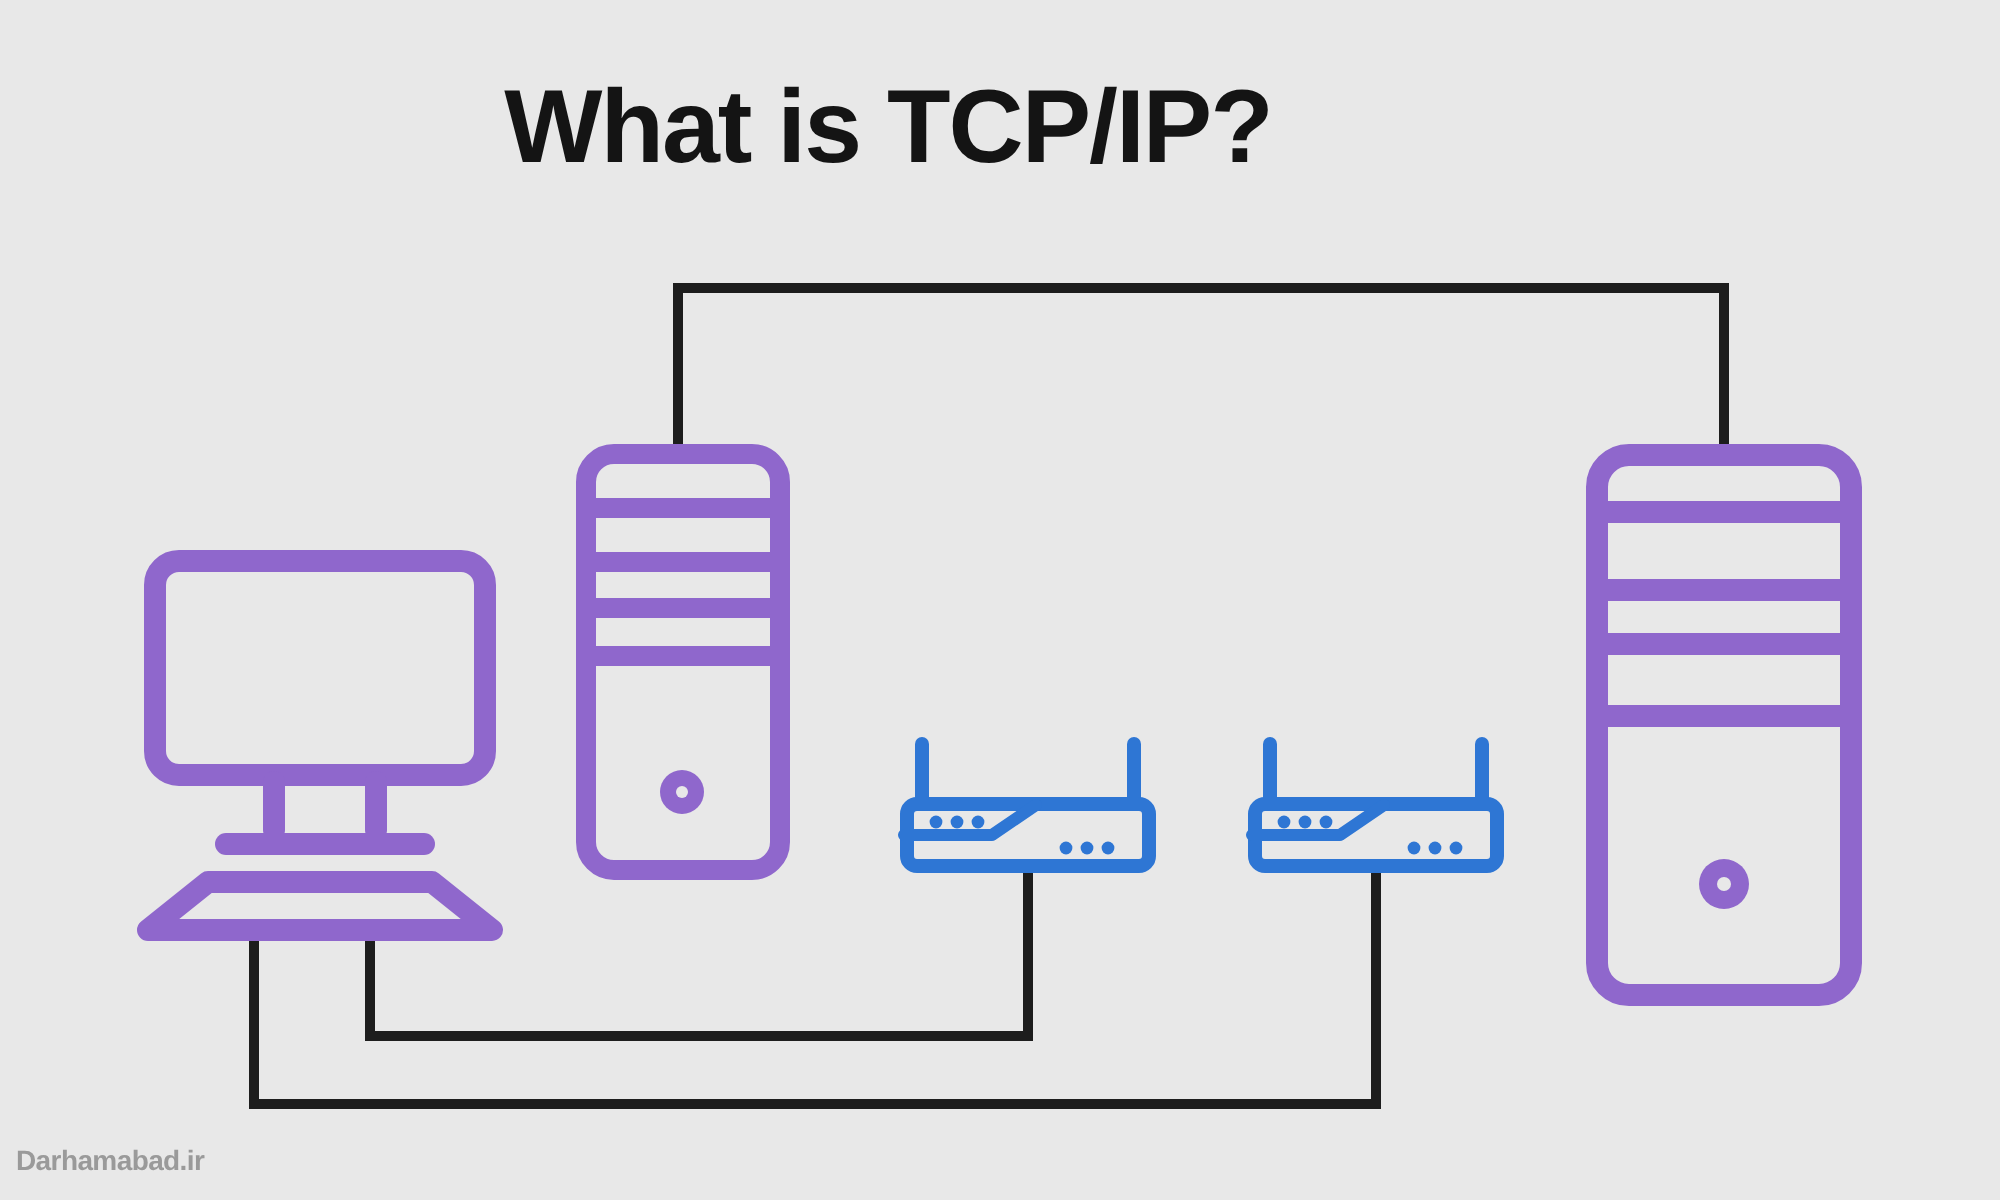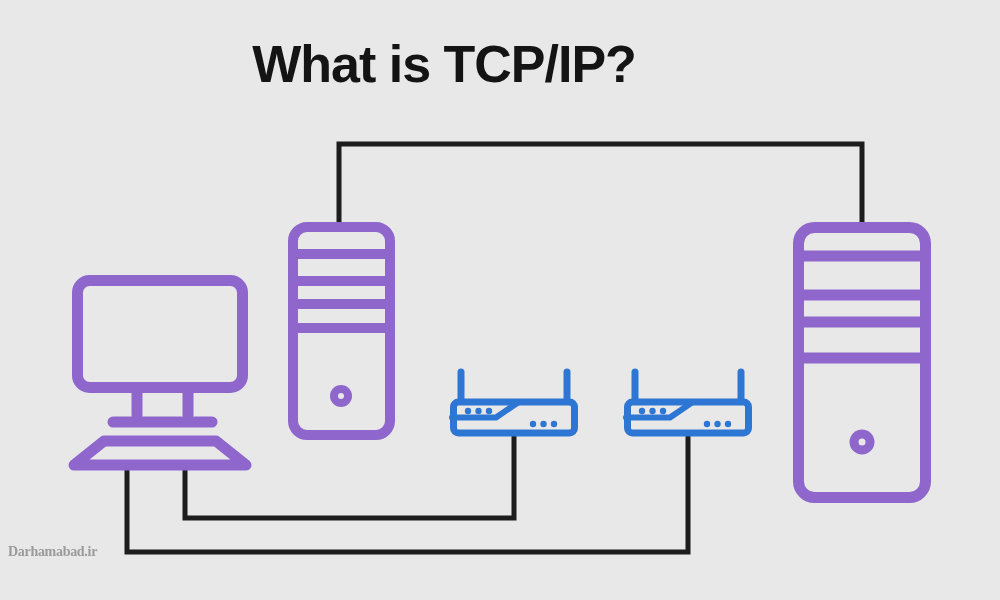--- a/index.html
+++ b/index.html
@@ -11,24 +11,23 @@
   }
   .canvas { position: relative; width: 888px; height: 600px; }
   .title {
     position: absolute; top: 34px; left: 0; width: 100%;
     margin: 0; text-align: center;
     font-size: 52px; font-weight: 800; letter-spacing: -1px;
     color: var(--title_text, #141414);
   }
   .diagram-svg { position: absolute; left: 0; top: 0; }
   .watermark {
-    position: absolute; left: 8px; top: 544px;
+    position: absolute; left: 8px; top: 572px;
     font-size: 14px; font-weight: 700; letter-spacing: -0.3px;
     color: var(--watermark_gray, #9a9a9a);
-    font-family: Liberation Serif, serif;
   }
   .k-line  { stroke: var(--line_black, #1d1d1d); stroke-width: 5; fill: none; }
   .p-stroke { stroke: var(--device_purple, #8f67cc); fill: none; }
   .p-fill   { fill: var(--device_purple, #8f67cc); stroke: none; }
   .b-stroke { stroke: var(--router_blue, #2e76d4); fill: none; }
   .b-fill   { fill: var(--router_blue, #2e76d4); stroke: none; }
   .bg-fill  { fill: var(--background, #e8e8e8); stroke: none; }
 </style>
 </head>
 <body>

